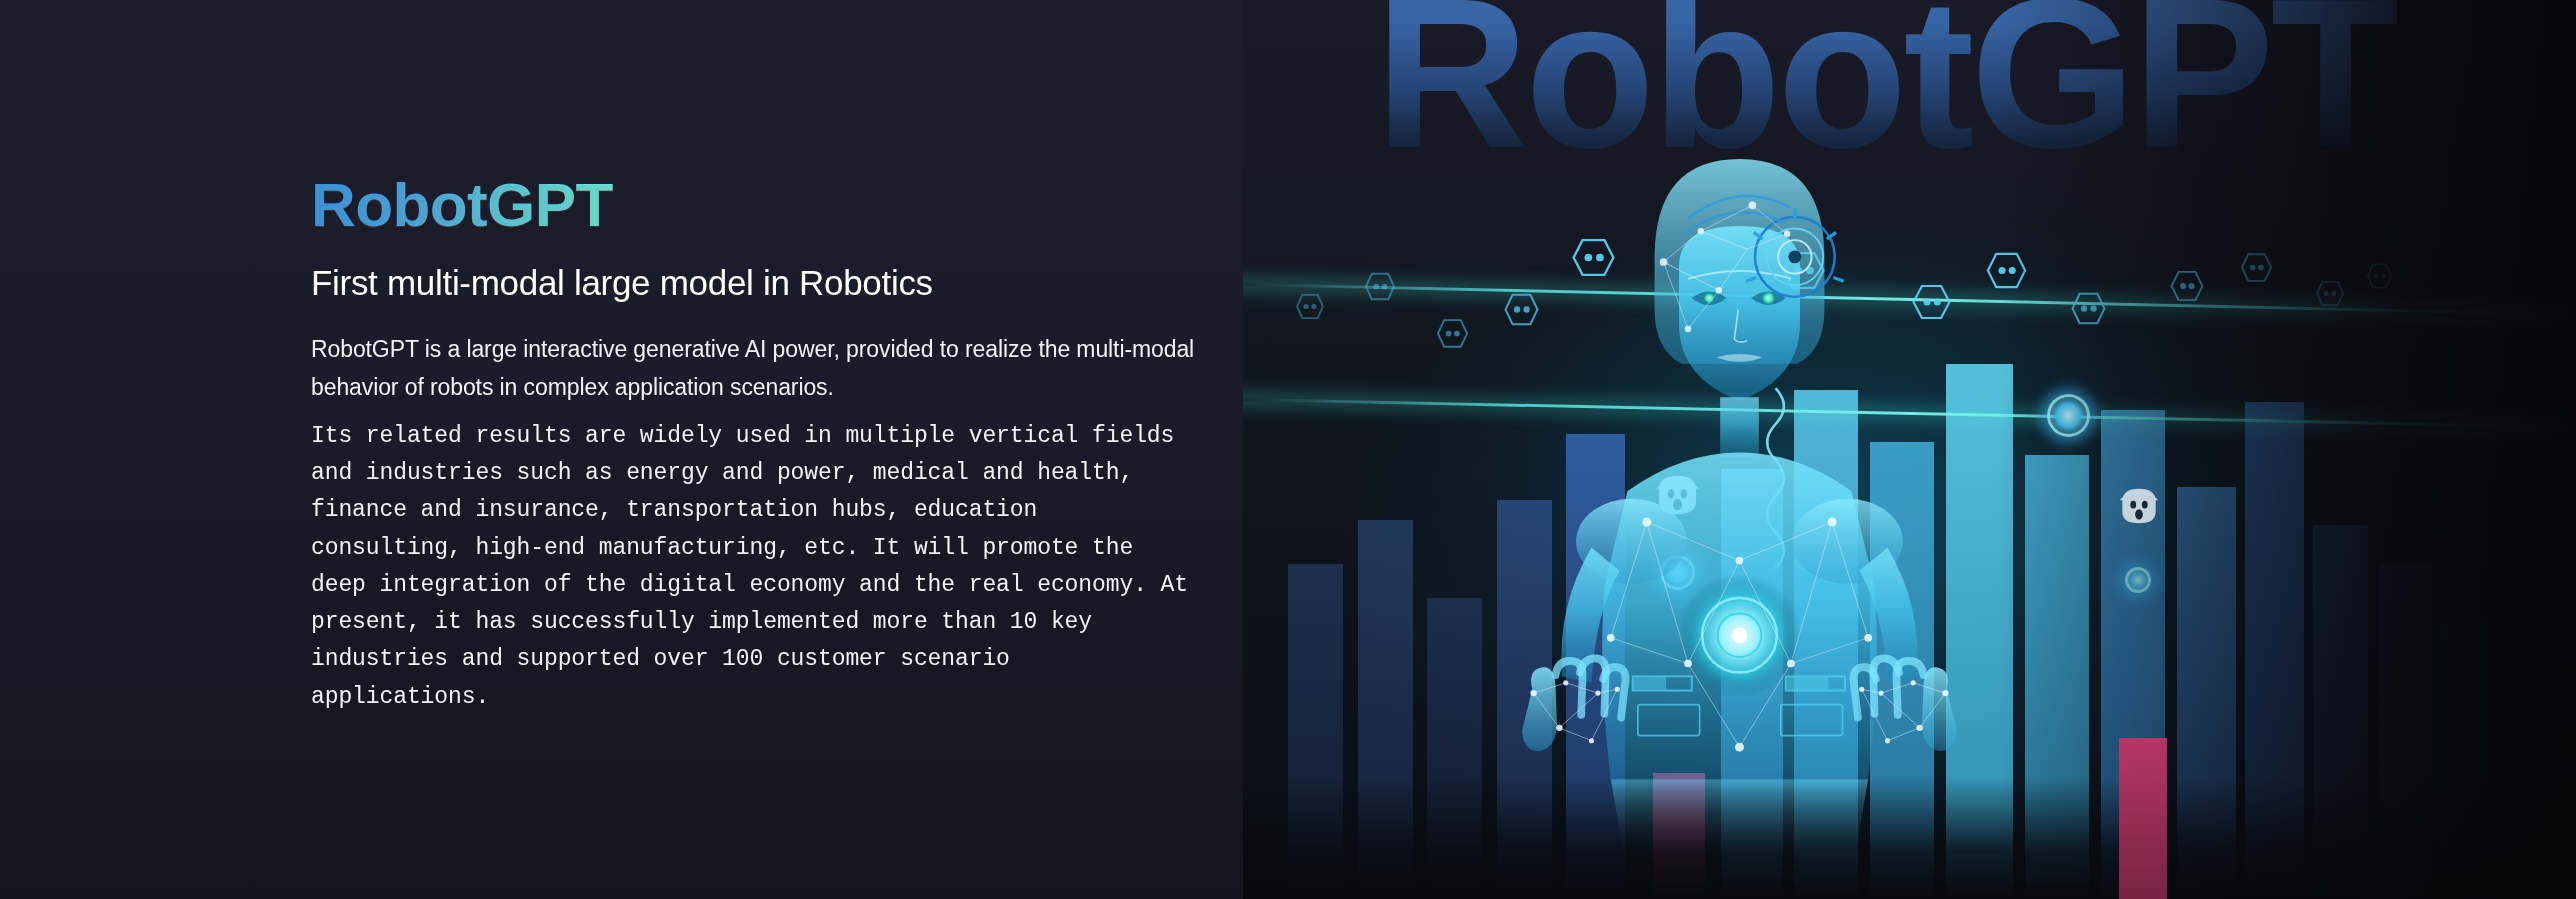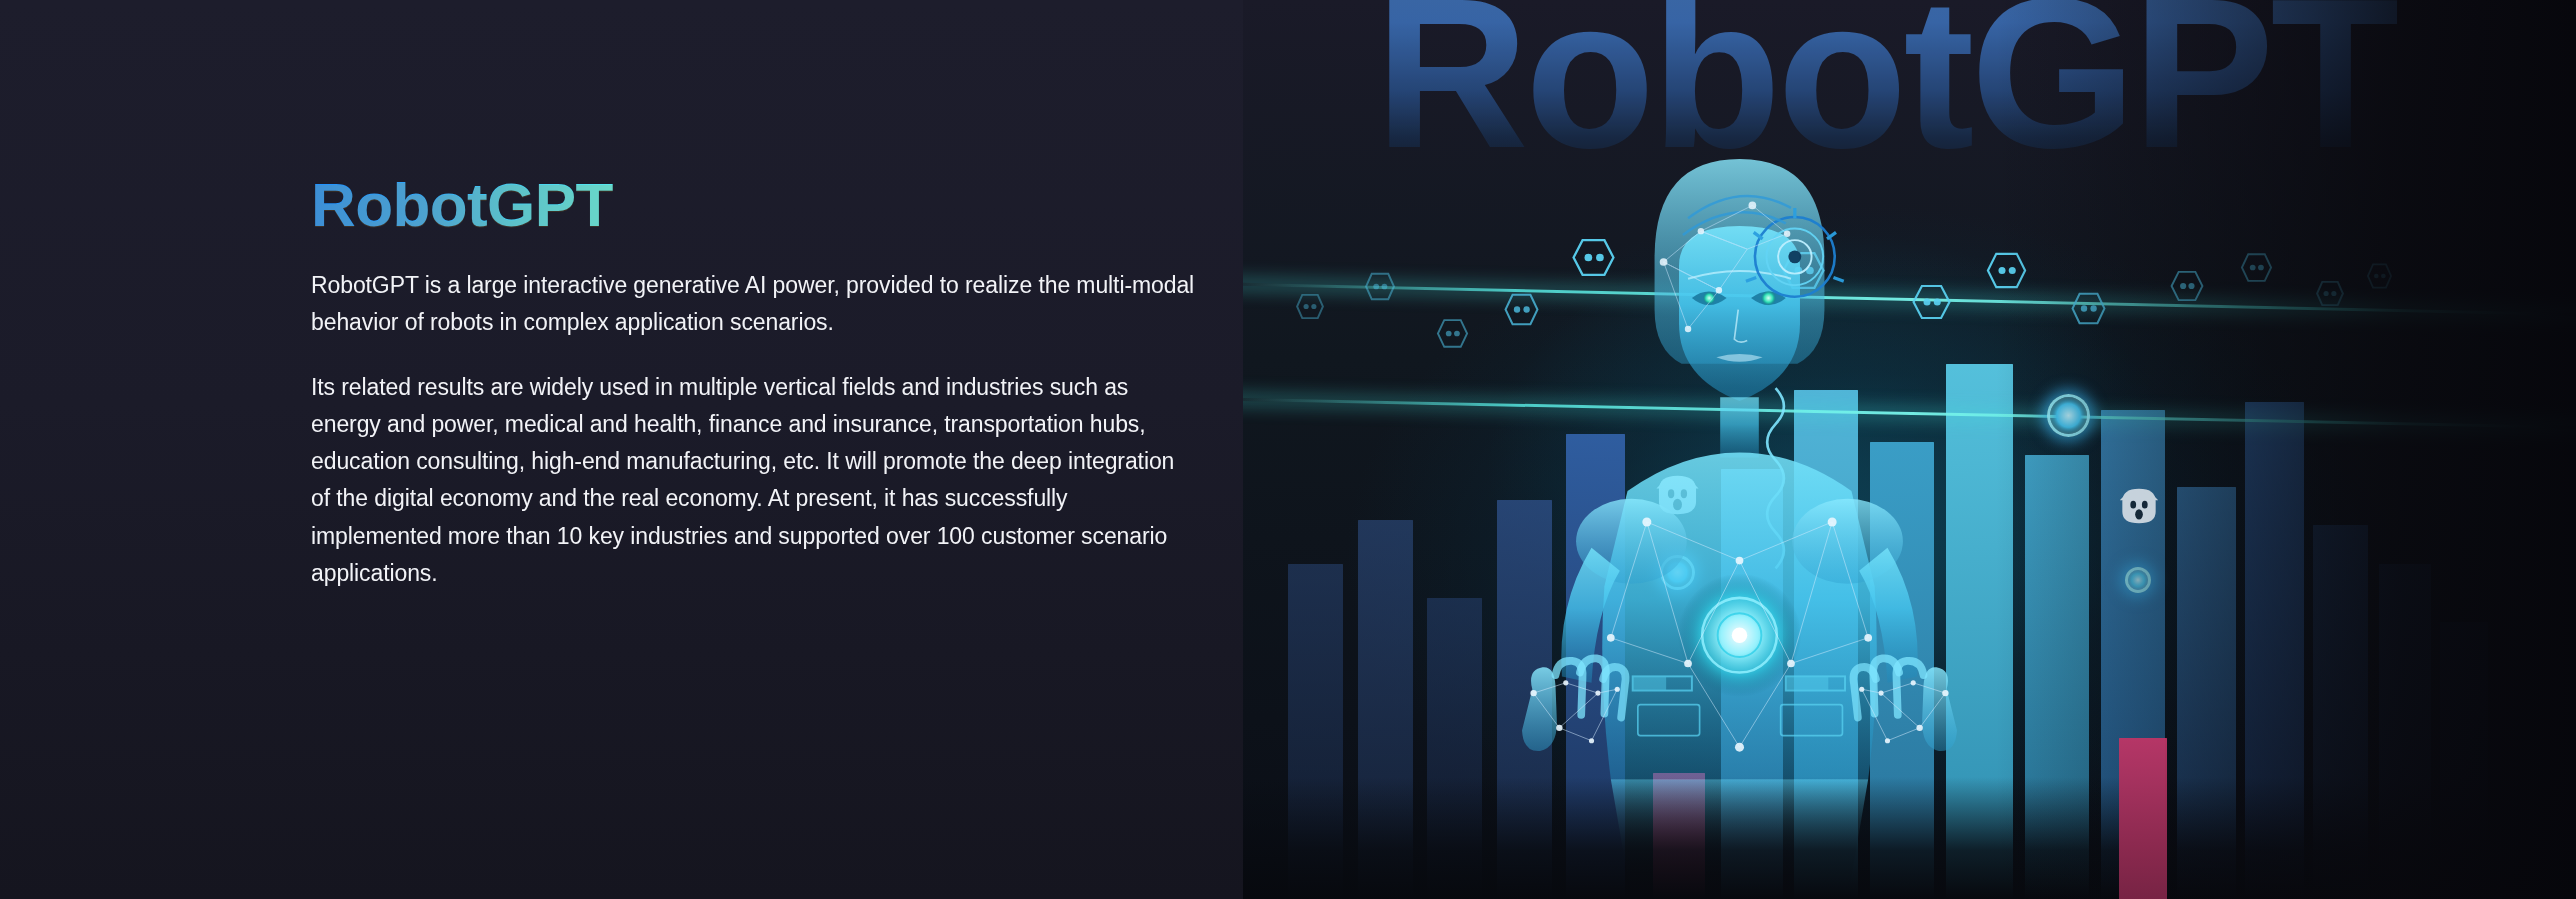--- a/index.html
+++ b/index.html
@@ -54,21 +54,21 @@
   }
   .body-copy{ margin-top:28px; }
   .body-copy p{
     font-size:23px;
     line-height:1.62;
     color:#f2f3f7;
     font-weight:400;
     letter-spacing:-0.1px;
     max-width:886px;
   }
-  .body-copy p + p{ margin-top:27px; }
+  .body-copy p + p{ margin-top:12px;font-family:Liberation Mono, monospace; }
 
   
   .art{
     position:absolute;
     left:1243px; top:0; width:1333px; height:899px;
     overflow:hidden;
   }
   .art-bg{
     position:absolute; inset:0;
     background:
@@ -144,20 +144,21 @@
 </style>
 </head>
 <body>
 
 <div class="banner">
 
   <div class="text-col">
 
     <div class="brand-title">RobotGPT</div>
 
+    <div class="subtitle">First multi-modal large model in Robotics</div>
 
     <div class="body-copy">
       <p>RobotGPT is a large interactive generative AI power, provided to realize the multi-modal behavior of robots in complex application scenarios.</p>
       <p>Its related results are widely used in multiple vertical fields and industries such as energy and power, medical and health, finance and insurance, transportation hubs, education consulting, high-end manufacturing, etc. It will promote the deep integration of the digital economy and the real economy. At present, it has successfully implemented more than 10 key industries and supported over 100 customer scenario applications.</p>
     </div>
   </div>
 
   <div class="art">
     <div class="art-bg"></div>
 

